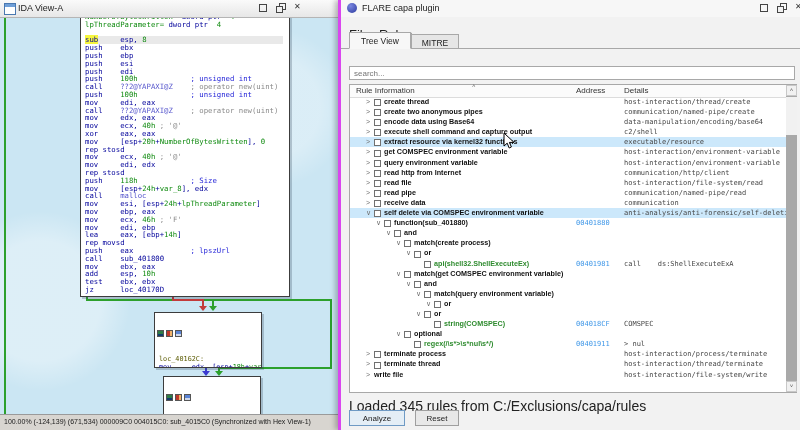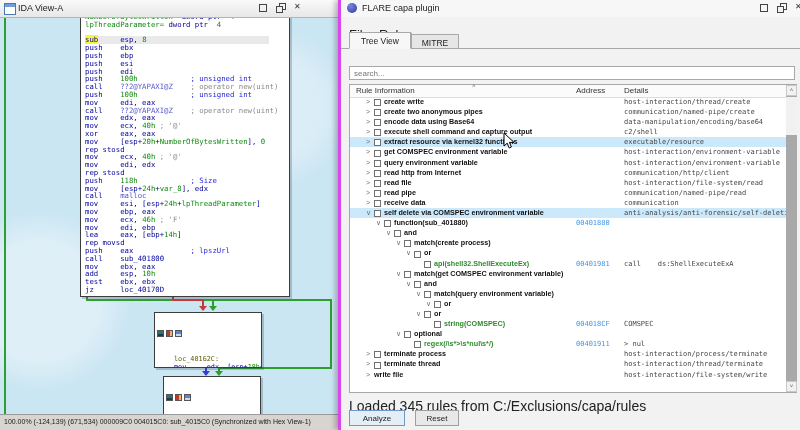--- a/index.html
+++ b/index.html
@@ -31,23 +31,23 @@
     font-family:"DejaVu Sans Mono",monospace;font-size:7.3px;line-height:7.8px;
     white-space:pre;overflow:hidden;z-index:5;}
   #block-0{left:80px;top:11px;width:204px;height:283px;border-top:none;padding:2px 0 0 4px;}
   #block-1{left:154px;top:312px;width:106px;height:54px;font-size:6.8px;}
   #block-2{left:163px;top:376px;width:96px;height:38px;font-size:6.8px;}
   .nodebar{height:9px;padding:1px 0 0 2px;display:flex;gap:2px;}
   .nico{width:7px;height:7px;display:inline-block;border:1px solid #555;box-sizing:border-box;}
   .nico1{background:linear-gradient(#2e7d46 50%,#123c6e 50%);}
   .nico2{background:linear-gradient(90deg,#c0392b 60%,#f2b36a 40%);}
   .nico3{background:linear-gradient(#5b84d6 50%,#cfd8ea 50%);}
-  .nodebody{padding:2px 0 0 4px;margin-left:15px;}
+  .nodebody{padding:2px 0 0 4px;}
   .code-line{height:7.8px;}
-  .code-line.hl{background:#e9e9e9;width:184px;}
+  .code-line.hl{background:#e9e9e9;width:198px;}
   .tk-k{color:#00009a;}
   .tk-g{color:#0f8a0f;}
   .tk-c{color:#8a8a8a;}
   .tk-b{color:#2626d8;}
   .tk-p{color:#5555cc;}
   .tk-l{color:#5a5a00;}
   .tk-y{color:#00009a;background:#f6f63e;}
 
   
   .edge{position:absolute;z-index:2;}
@@ -209,21 +209,21 @@
   <input id="search-box" class="abs" placeholder="search..." style="">
 
   <div id="rule-table" class="abs">
     <div id="rt-header">
       <span class="hdr-rule">Rule Information</span>
       <span class="sort-caret">˄</span>
       <span class="hdr-addr">Address</span>
       <span class="hdr-det">Details</span>
     </div>
     <div id="rt-rows">
-        <div class="trow" style="padding-left: 16px;"><span class="chev">&gt;</span><span class="cbx"></span><span class="tlabel">create write</span><span class="tdet">host-interaction/thread/create</span></div>
+        <div class="trow" style="padding-left: 16px;"><span class="chev">&gt;</span><span class="cbx"></span><span class="tlabel">create thread</span><span class="tdet">host-interaction/thread/create</span></div>
         <div class="trow" style="padding-left: 16px;"><span class="chev">&gt;</span><span class="cbx"></span><span class="tlabel">create two anonymous pipes</span><span class="tdet">communication/named-pipe/create</span></div>
         <div class="trow" style="padding-left: 16px;"><span class="chev">&gt;</span><span class="cbx"></span><span class="tlabel">encode data using Base64</span><span class="tdet">data-manipulation/encoding/base64</span></div>
         <div class="trow" style="padding-left: 16px;"><span class="chev">&gt;</span><span class="cbx"></span><span class="tlabel">execute shell command and capture output</span><span class="tdet">c2/shell</span></div>
         <div class="trow hl" style="padding-left: 16px;"><span class="chev">&gt;</span><span class="cbx"></span><span class="tlabel">extract resource via kernel32 functions</span><span class="tdet">executable/resource</span></div>
         <div class="trow" style="padding-left: 16px;"><span class="chev">&gt;</span><span class="cbx"></span><span class="tlabel">get COMSPEC environment variable</span><span class="tdet">host-interaction/environment-variable</span></div>
         <div class="trow" style="padding-left: 16px;"><span class="chev">&gt;</span><span class="cbx"></span><span class="tlabel">query environment variable</span><span class="tdet">host-interaction/environment-variable</span></div>
         <div class="trow" style="padding-left: 16px;"><span class="chev">&gt;</span><span class="cbx"></span><span class="tlabel">read http from Internet</span><span class="tdet">communication/http/client</span></div>
         <div class="trow" style="padding-left: 16px;"><span class="chev">&gt;</span><span class="cbx"></span><span class="tlabel">read file</span><span class="tdet">host-interaction/file-system/read</span></div>
         <div class="trow" style="padding-left: 16px;"><span class="chev">&gt;</span><span class="cbx"></span><span class="tlabel">read pipe</span><span class="tdet">communication/named-pipe/read</span></div>
         <div class="trow" style="padding-left: 16px;"><span class="chev">&gt;</span><span class="cbx"></span><span class="tlabel">receive data</span><span class="tdet">communication</span></div>

